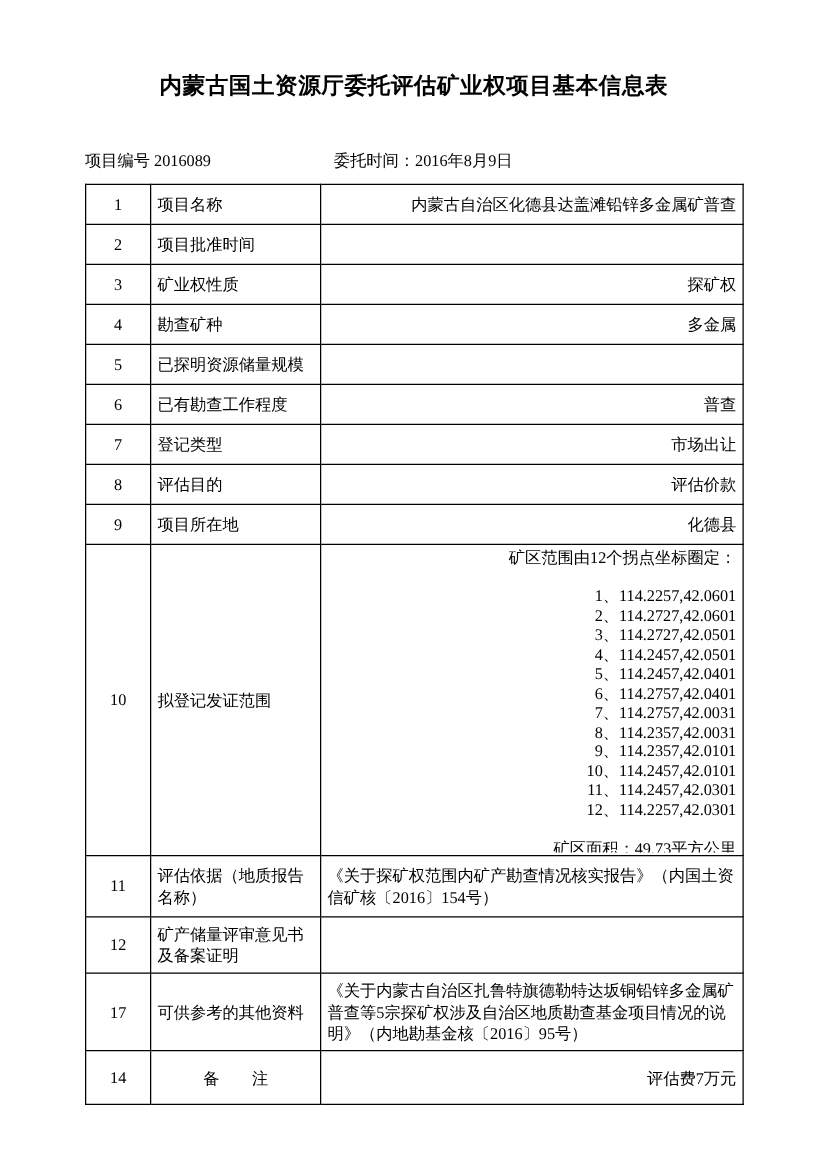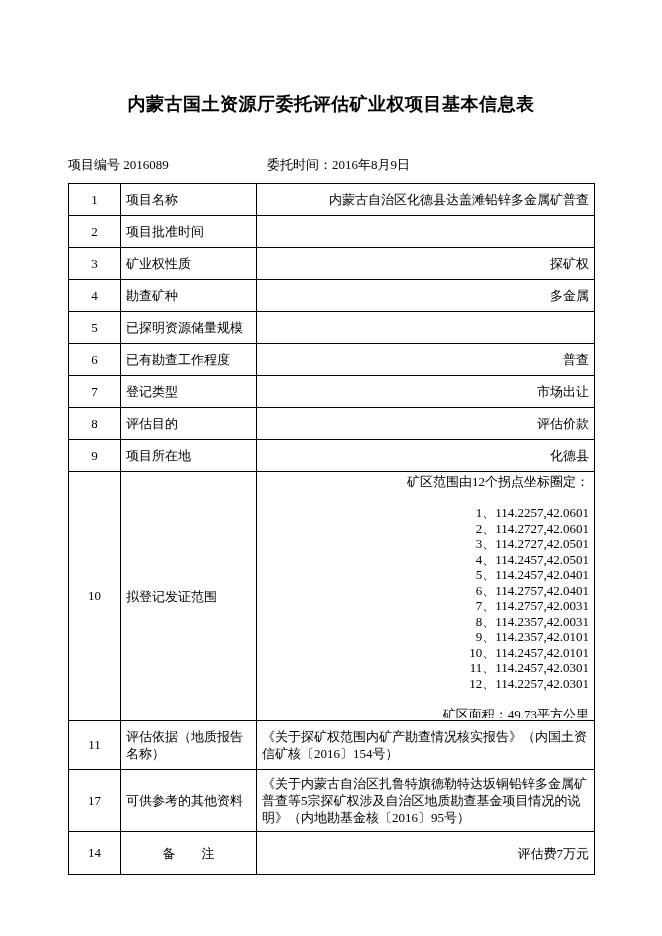--- a/index.html
+++ b/index.html
@@ -7,21 +7,21 @@
     width: 662px;
     height: 936px;
     background: #ffffff;
     color: #000000;
     font-family: "Liberation Serif", "DejaVu Serif", serif;
     overflow: hidden;
   }
   .page { padding: 0 68px; }
 
   .title {
-    padding-top: 92px;
+    padding-top: 56px;
     text-align: center;
     font-size: 18px;
     font-weight: bold;
     letter-spacing: 0.5px;
   }
 
   .meta {
     position: relative;
     margin-top: 40px;
     font-size: 13px;
@@ -165,20 +165,25 @@
 矿区面积：49.73平方公里</div>
       </td>
     </tr>
 
     <tr class="r-11">
       <td class="no">11</td>
       <td class="label">评估依据（地质报告名称）</td>
       <td class="value left">《关于探矿权范围内矿产勘查情况核实报告》（内国土资信矿核〔2016〕154号）</td>
     </tr>
 
+    <tr class="r-12">
+      <td class="no">12</td>
+      <td class="label">矿产储量评审意见书及备案证明</td>
+      <td class="value"></td>
+    </tr>
 
     <tr class="r-13">
       <td class="no">17</td>
       <td class="label">可供参考的其他资料</td>
       <td class="value left">《关于内蒙古自治区扎鲁特旗德勒特达坂铜铅锌多金属矿普查等5宗探矿权涉及自治区地质勘查基金项目情况的说明》（内地勘基金核〔2016〕95号）</td>
     </tr>
 
     <tr class="r-14">
       <td class="no">14</td>
       <td class="label center">备　　注</td>

